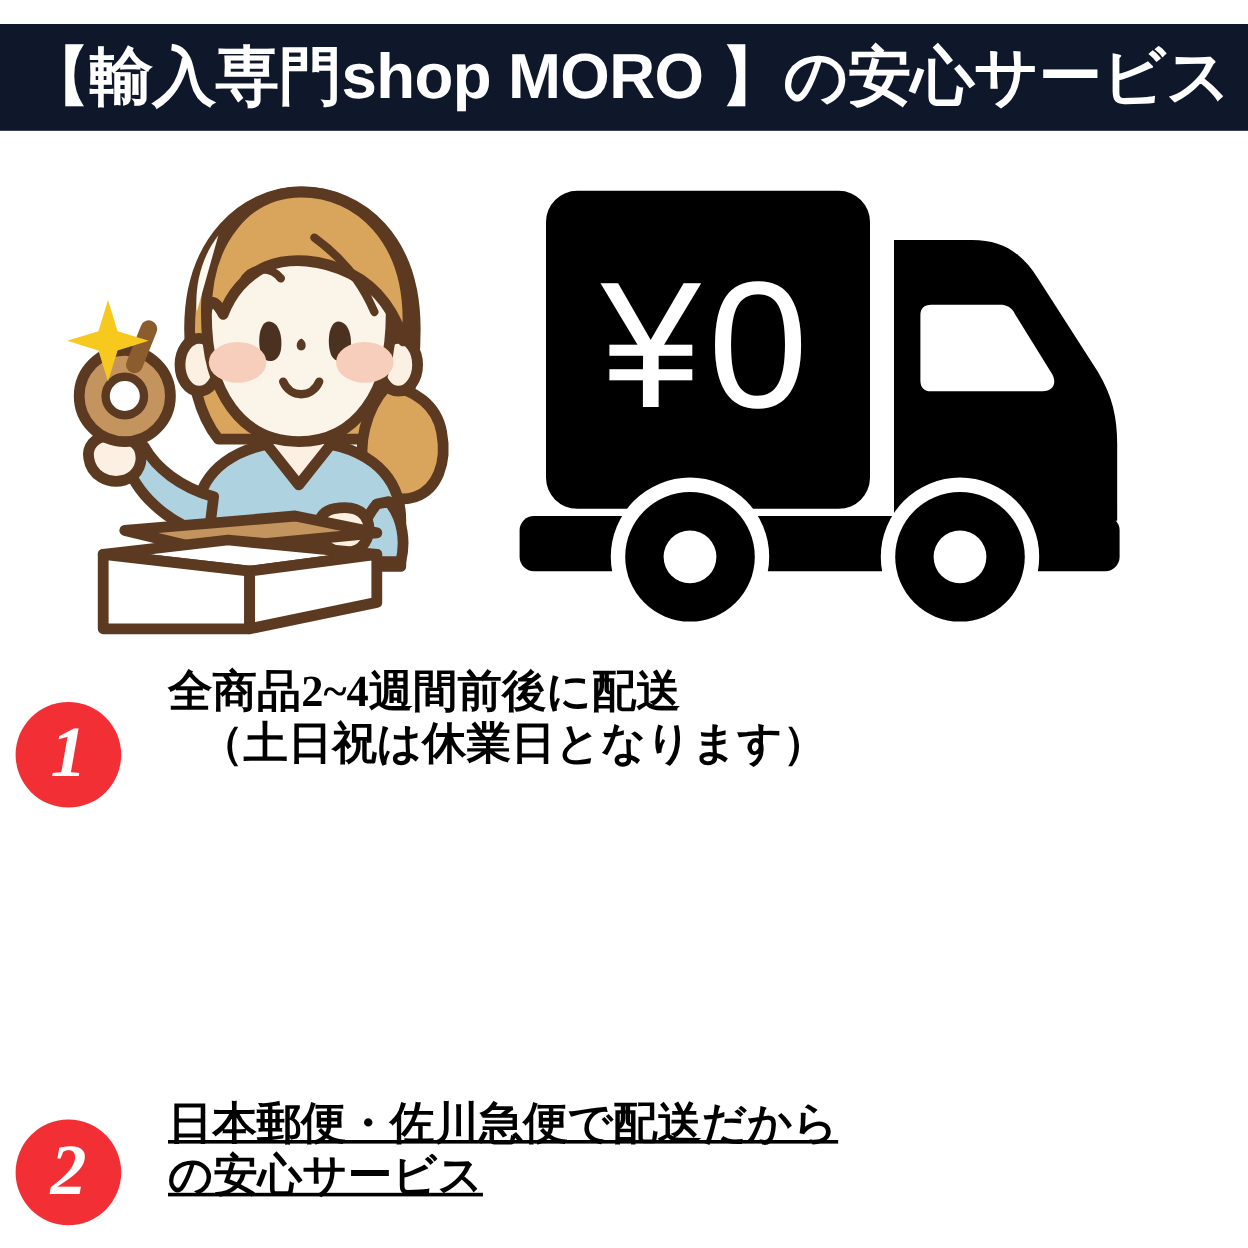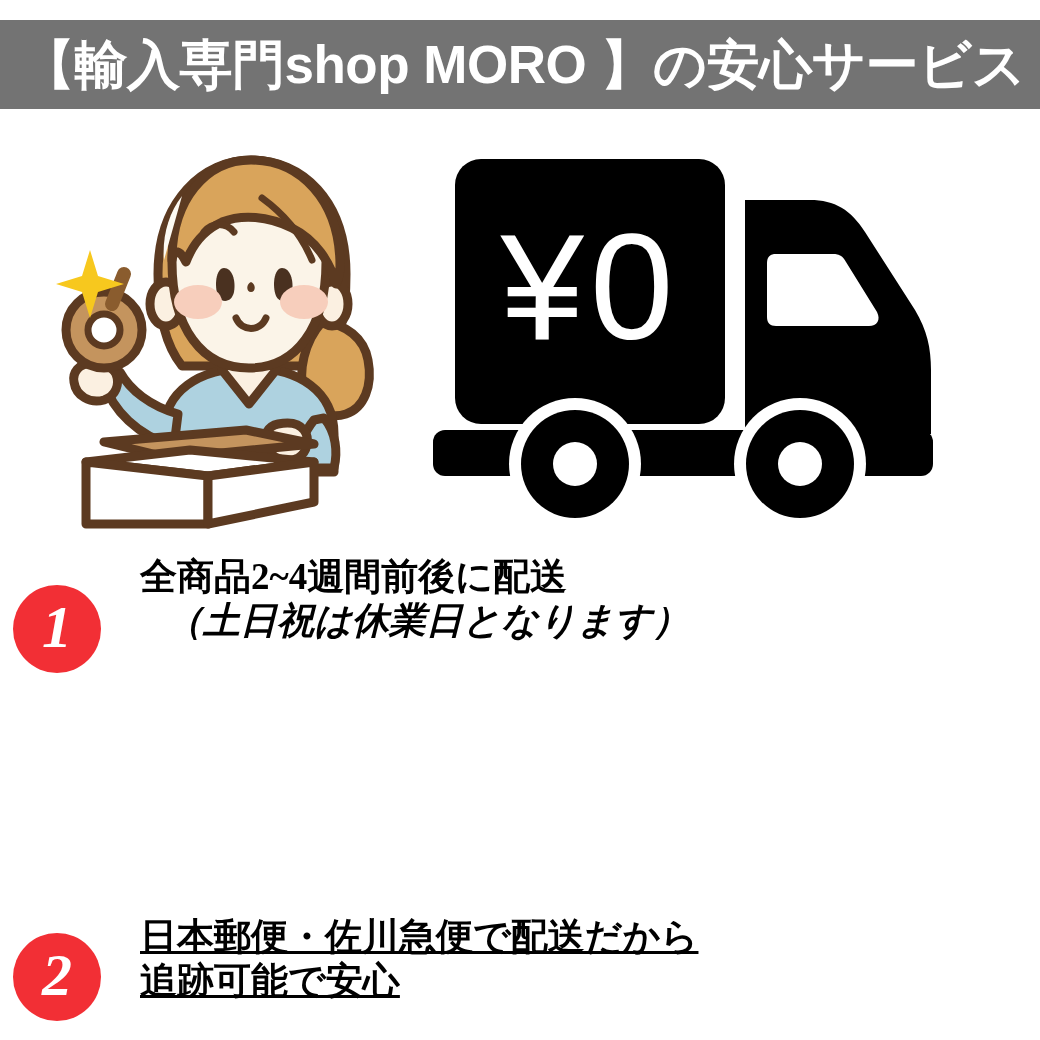--- a/index.html
+++ b/index.html
@@ -23,21 +23,21 @@
     overflow: hidden;
   }
 
   
   .header-bar {
     position: absolute;
     left: 0;
     top: 20px;
     width: 1040px;
     height: 89px;
-    background: #737373;
+    background: #0f172a;
     display: flex;
     align-items: center;
     box-sizing: border-box;
     padding-left: 22px;
   }
   .header-title {
     color: #ffffff;
     font-family: "Liberation Sans", "DejaVu Sans", sans-serif;
     font-weight: 700;
     font-size: 53px;
@@ -105,21 +105,21 @@
     font-weight: 700;
     font-size: 37px;
     line-height: 1.18;
     white-space: nowrap;
   }
   .feature-text .line { display: block; }
 
   
   .row1 .badge { left: 13px; top: 40px; }
   .row1 .feature-text { left: 140px; top: 10px; }
-  .row1 .line2 { padding-left: 26px; font-style: italic; }
+  .row1 .line2 { padding-left: 26px; }
 
   
   .row2 .badge { left: 13px; top: 213px; }
   .row2 .feature-text { left: 140px; top: 195px; text-decoration: underline; }
 </style>
 </head>
 <body>
 
 <div id="page">
 
@@ -277,21 +277,21 @@
       <div class="feature-text">
         <span class="line line1">全商品2~4週間前後に配送</span>
         <span class="line line2">（土日祝は休業日となります）</span>
       </div>
     </div>
 
     <div class="feature-row row2" style="height:0;">
       <div class="badge">2</div>
       <div class="feature-text">
         <span class="line line1">日本郵便・佐川急便で配送だから</span>
-        <span class="line line2">追跡可能で安心</span>
+        <span class="line line2">の安心サービス</span>
       </div>
     </div>
 
     <div class="feature-row row3" style="height:0;">
       
       
     </div>
 
   </div>
 </div>

